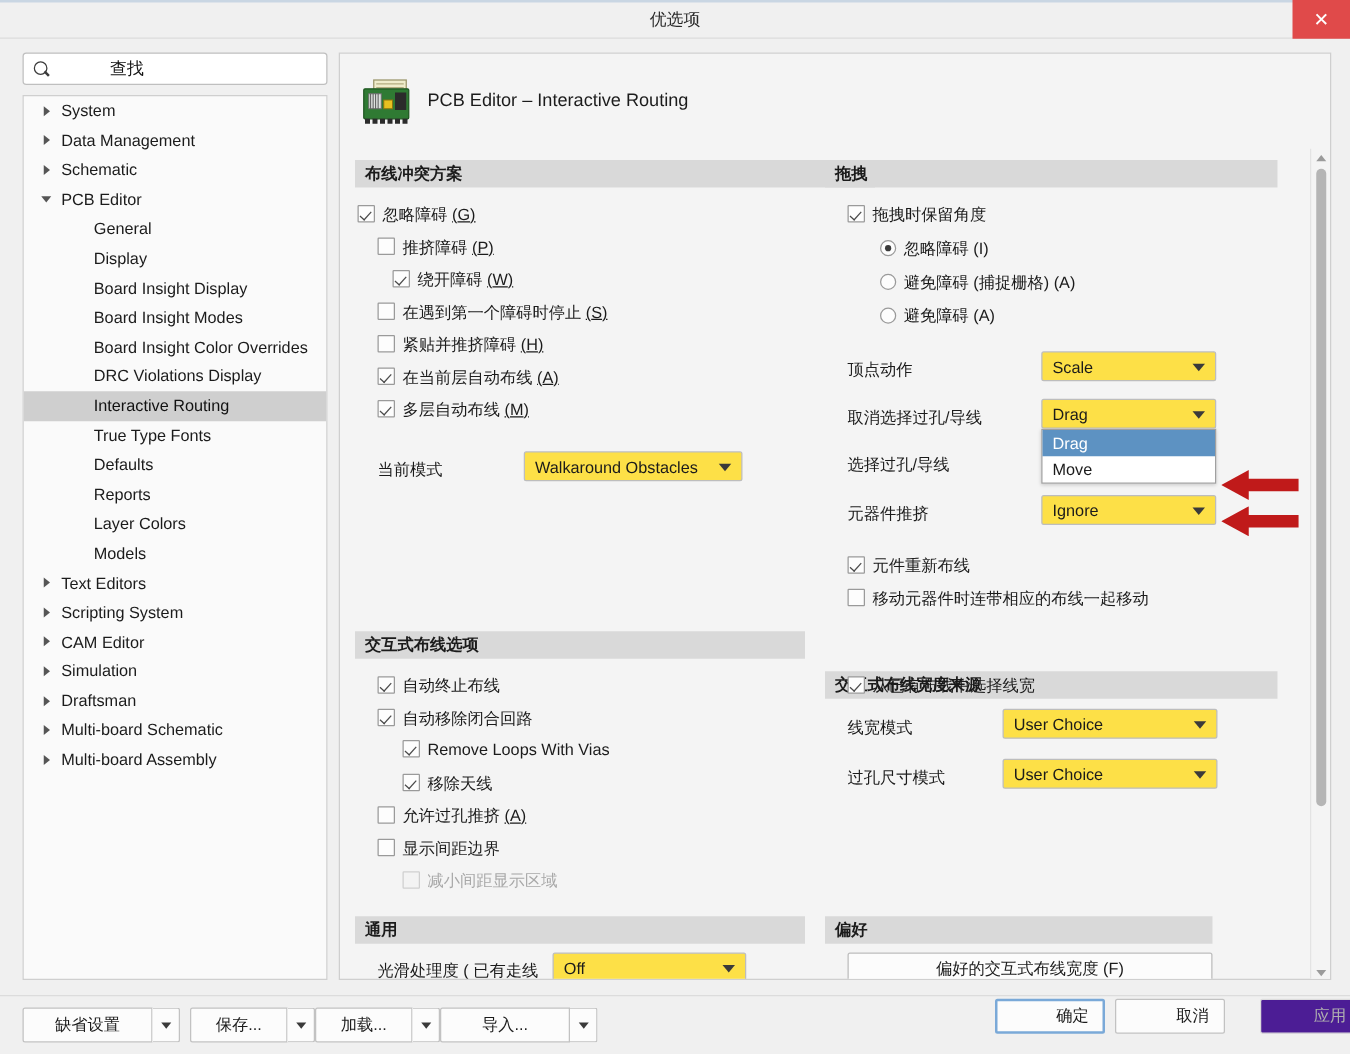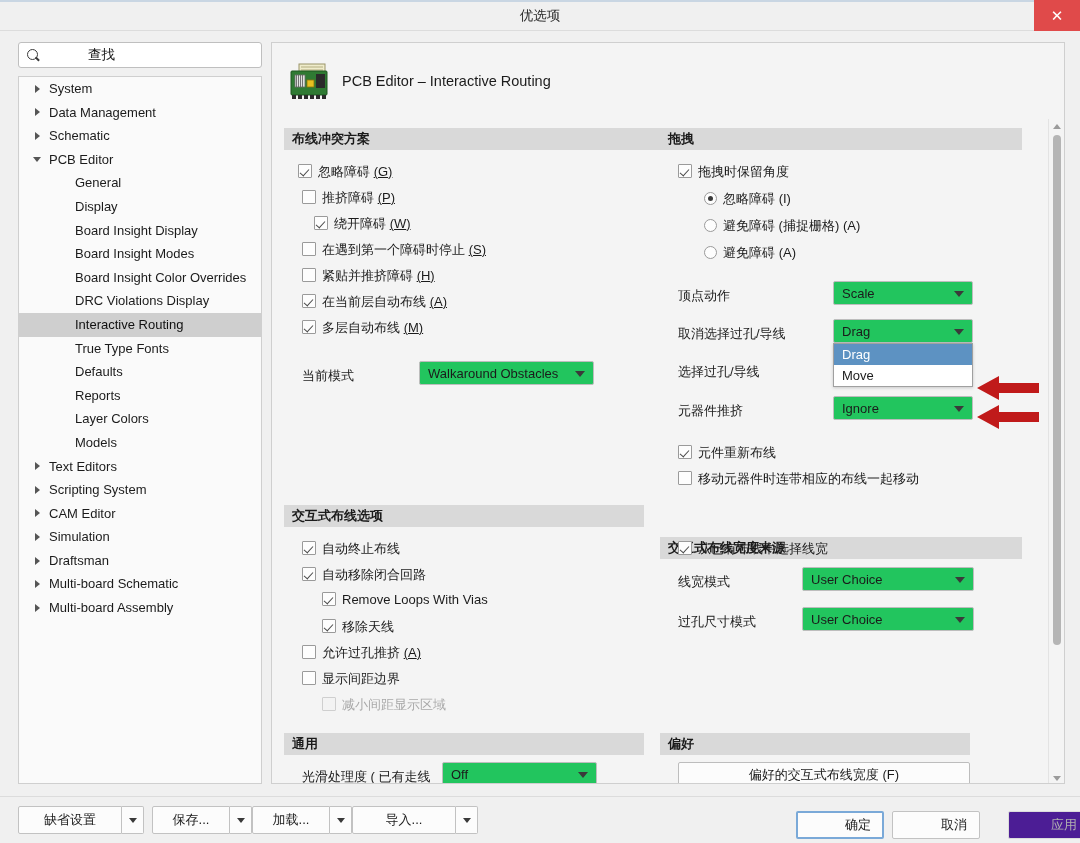--- a/index.html
+++ b/index.html
@@ -112,21 +112,21 @@
     background: #fdfdfd; vertical-align: -2px; margin-right: 6px; border-radius: 50%; position: relative;
   }
   .rad.on .box::after {
     content: ""; position: absolute; left: 3px; top: 3px; width: 5px; height: 5px;
     border-radius: 50%; background: #3a3a3a;
   }
 
   .flabel { position: absolute; font-size: 13px; color: #1b1b1b; white-space: nowrap; }
 
   .combo {
-    position: absolute; height: 24px; background: #22c55e; border: 1px solid #bdbdbd;
+    position: absolute; height: 24px; background: #fde047; border: 1px solid #bdbdbd;
     border-radius: 2px; cursor: pointer;
   }
   .combo .cv {
     position: absolute; left: 8px; top: 0; height: 24px; line-height: 24px;
     font-size: 13px; color: #1b1b1b; white-space: nowrap;
   }
   .combo .carw {
     position: absolute; right: 8px; top: 9px; width: 0; height: 0;
     border-left: 5px solid transparent; border-right: 5px solid transparent;
     border-top: 6px solid #3a3a3a;
@@ -171,21 +171,21 @@
     background: #fcfcfc; border: 1px solid #c2c2c2; border-radius: 2px 0 0 2px;
     display: flex; align-items: center; justify-content: center;
     font-size: 13px; color: #1b1b1b; cursor: pointer;
   }
   .splitbtn .drop {
     width: 22px; background: #fcfcfc; border: 1px solid #c2c2c2; border-left: none;
     border-radius: 0 2px 2px 0; display: flex; align-items: center; justify-content: center; cursor: pointer;
   }
   .splitbtn .drop i { display: block; width: 0; height: 0; border-left: 4px solid transparent; border-right: 4px solid transparent; border-top: 5px solid #3a3a3a; }
   .dlgbtn {
-    position: absolute; top: 14px; height: 28px; background: #fcfcfc; border: 1px solid #c2c2c2;
+    position: absolute; top: 2px; height: 28px; background: #fcfcfc; border: 1px solid #c2c2c2;
     border-radius: 2px; display: flex; align-items: center; justify-content: center;
     font-size: 13px; color: #1b1b1b; cursor: pointer; padding-left: 36px;
   }
   .dlgbtn.primary { border: 2px solid #7aa9d8; }
   .dlgbtn.disabled { background: #4c1d95; border-color: #dcdcdc; color: #b0b0b0; cursor: default; margin-left: 20px; }
 </style>
 </head>
 <body>
 
 <div id="root">
@@ -331,21 +331,21 @@
             <rect x="21" y="32" width="4" height="4"></rect>
           <rect x="27" y="32" width="4" height="4"></rect>
             <rect x="33" y="32" width="4" height="4"></rect>
         </g>
       </svg>
       <div class="hdrtitle">PCB Editor – Interactive Routing</div>
     </div>
 
     <div class="secthdr" style="left:12px; top:85px; width:416px;">布线冲突方案</div>
 
-    <div class="chk on" style="left:26px; top:120px;">
+    <div class="chk on" style="left:14px; top:120px;">
       <span class="box"></span><span>忽略障碍</span> <span class="mn">(<span>G</span>)</span>
     </div>
     <div class="chk" style="left:30px; top:146px;">
       <span class="box"></span><span>推挤障碍</span> <span class="mn">(<span>P</span>)</span>
     </div>
     <div class="chk on" style="left:30px; top:172px;padding-left:12px;">
       <span class="box"></span><span>绕开障碍</span> <span class="mn">(<span>W</span>)</span>
     </div>
     <div class="chk" style="left:30px; top:198px;">
       <span class="box"></span><span>在遇到第一个障碍时停止</span> <span class="mn">(<span>S</span>)</span>

